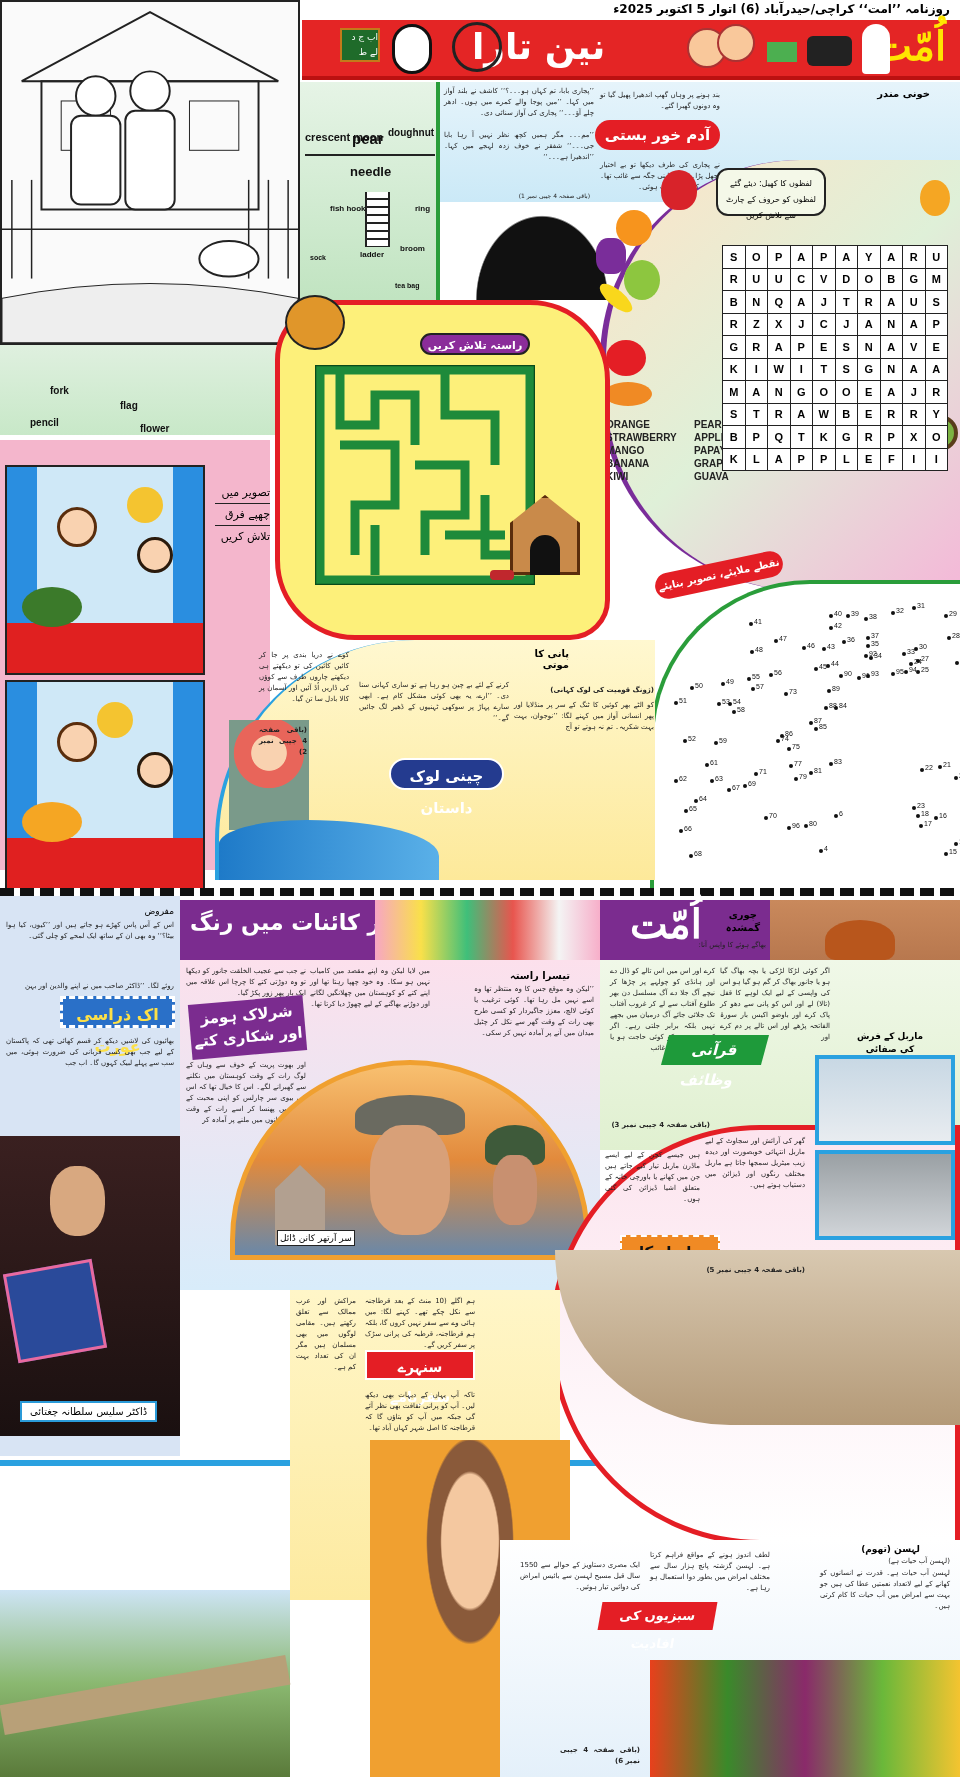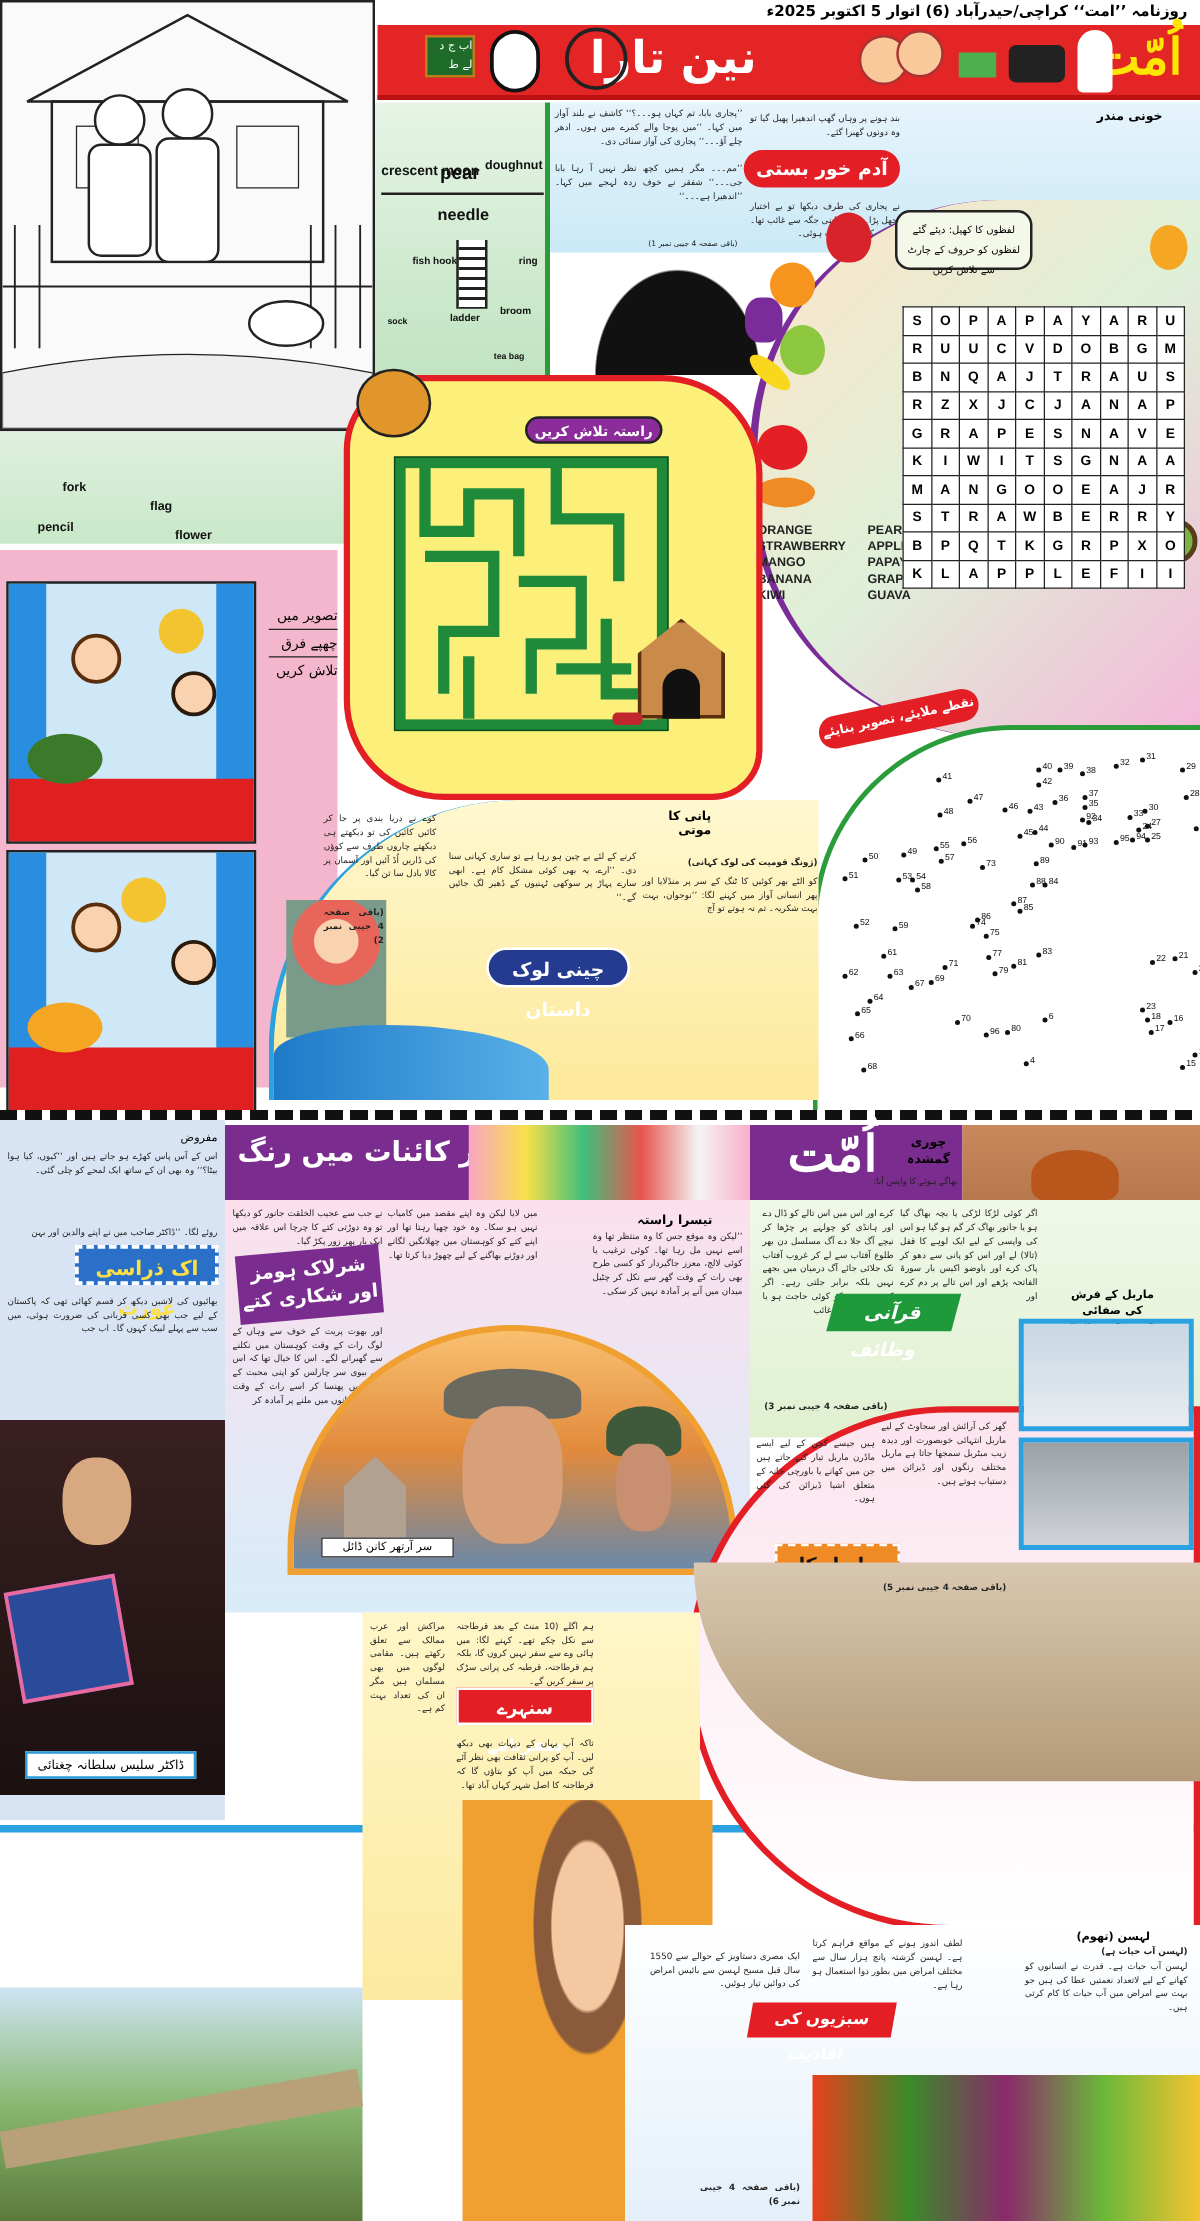--- a/index.html
+++ b/index.html
@@ -522,21 +522,21 @@
   <div class="abs txt" style="left:130px;top:6px;width:120px">میں لایا لیکن وہ اپنے مقصد میں کامیاب نہیں ہو سکا۔ وہ خود چھپا رہتا تھا اور اپنے کتے کو کوہستان میں چھلانگیں لگانے اور دوڑنے بھاگنے کے لیے چھوڑ دیا کرتا تھا۔</div>
   <div class="abs urdu" style="right:30px;top:10px;font-size:10px;font-weight:bold">تیسرا راستہ</div>
   <div class="abs txt" style="right:6px;top:24px;width:120px">’’لیکن وہ موقع جس کا وہ منتظر تھا وہ اسے نہیں مل رہا تھا۔ کوئی ترغیب یا کوئی لالچ، معزز جاگیردار کو کسی طرح بھی رات کے وقت گھر سے نکل کر چٹیل میدان میں آنے پر آمادہ نہیں کر سکی۔</div>
 </div>
 <div class="abs portrait">
   <div class="abs" style="left:40px;top:100px;width:50px;height:80px;background:#b2a090;clip-path:polygon(50% 0,100% 30%,100% 100%,0 100%,0 30%)"></div>
   <div class="abs" style="left:120px;top:30px;width:110px;height:40px;background:#6a6a60;border-radius:50% 50% 20% 20%"></div>
   <div class="abs" style="left:135px;top:60px;width:80px;height:110px;background:#d8a078;border-radius:40%"></div>
   <div class="abs" style="left:250px;top:60px;width:60px;height:40px;background:#3e5a3a;border-radius:50% 50% 20% 20%"></div>
   <div class="abs" style="left:258px;top:90px;width:44px;height:70px;background:#c89070;border-radius:40%"></div>
-  <div class="abs urdu" style="left:22px;top:165px;background:#fff;font-size:9px;padding:2px 16px;border:1px solid #222">سر آرتھر کانن ڈائل</div>
+  <div class="abs urdu" style="left:42px;top:165px;background:#fff;font-size:9px;padding:2px 2px;border:1px solid #222">سر آرتھر کانن ڈائل</div>
 </div>
 
 <div class="abs women">
   <div class="abs urdu" style="right:6px;top:10px;font-size:9px;font-weight:normal">مفروض</div>
   <div class="abs txt" style="left:6px;top:24px;width:168px">اس کے آس پاس کھڑے ہو جاتے ہیں اور ’’کیوں، کیا ہوا بیٹا؟‘‘ وہ بھی ان کے ساتھ ایک لمحے کو چلی گئی۔</div>
   <div class="abs txt" style="left:6px;top:85px;width:168px">روئے لگا۔ ’’ڈاکٹر صاحب میں نے اپنے والدین اور بہن</div>
   <div class="abs urdu" style="left:60px;top:100px;width:115px;height:32px;background:#2a70c8;color:#fde047;font-size:16px;font-weight:bold;text-align:center;line-height:32px;border:3px dashed #fff">اک ذراسی عورت</div>
   <div class="abs txt" style="left:6px;top:140px;width:168px">بھائیوں کی لاشیں دیکھ کر قسم کھائی تھی کہ پاکستان کے لیے جب بھی کسی قربانی کی ضرورت ہوئی، میں سب سے پہلے لبیک کہوں گا۔ اب جب</div>
   <div class="abs" style="left:0;top:240px;width:180px;height:300px;background:linear-gradient(#3a2020,#1a1010)">
     <div class="abs" style="left:50px;top:30px;width:55px;height:70px;background:#d8a880;border-radius:45%"></div>
@@ -561,21 +561,21 @@
 <div class="abs travel">
   <div class="abs txt" style="left:6px;top:6px;width:60px">مراکش اور عرب ممالک سے تعلق رکھتے ہیں۔ مقامی لوگوں میں بھی مسلمان ہیں مگر ان کی تعداد بہت کم ہے۔</div>
   <div class="abs txt" style="left:75px;top:6px;width:110px">ہم اگلے (10 منٹ کے بعد قرطاجنہ سے نکل چکے تھے۔ کہنے لگا: میں ہائی وے سے سفر نہیں کروں گا، بلکہ ہم قرطاجنہ، قرطبہ کی پرانی سڑک پر سفر کریں گے۔</div>
   <div class="abs urdu" style="left:75px;top:60px;width:110px;height:30px;background:#e41e25;color:#fff;font-size:14px;font-weight:bold;text-align:center;line-height:30px;border:2px solid #fff">سنہرے سفرنامے</div>
   <div class="abs txt" style="left:75px;top:100px;width:110px">تاکہ آپ یہاں کے دیہات بھی دیکھ لیں۔ آپ کو پرانی ثقافت بھی نظر آئے گی جبکہ میں آپ کو بتاؤں گا کہ قرطاجنہ کا اصل شہر کہاں آباد تھا۔</div>
 </div>
 <div class="abs" style="top:1440px;left:370px;width:200px;height:337px;background:radial-gradient(ellipse at 50% 30%,#f4c8a0 20%,#8a5a3a 21% 30%,#f0a030 31%)"></div>
 
 <div class="abs veg">
   <div class="abs urdu" style="right:40px;top:4px;font-size:9px;font-weight:bold">لہسن (تھوم)</div>
-  <div class="abs txt" style="right:10px;top:16px;width:130px;font-weight:bold">(لہسن آب حیات ہے)</div>
+  <div class="abs txt" style="right:10px;top:16px;width:130px;font-weight:normal">(لہسن آب حیات ہے)</div>
   <div class="abs txt" style="right:10px;top:28px;width:130px">لہسن آب حیات ہے۔ قدرت نے انسانوں کو کھانے کے لیے لاتعداد نعمتیں عطا کی ہیں جو بہت سے امراض میں آب حیات کا کام کرتی ہیں۔</div>
   <div class="abs txt" style="left:150px;top:10px;width:120px">لطف اندوز ہونے کے مواقع فراہم کرتا ہے۔ لہسن گزشتہ پانچ ہزار سال سے مختلف امراض میں بطور دوا استعمال ہو رہا ہے۔</div>
   <div class="abs txt" style="left:20px;top:20px;width:120px">ایک مصری دستاویز کے حوالے سے 1550 سال قبل مسیح لہسن سے بائیس امراض کی دوائیں تیار ہوئیں۔</div>
   <div class="abs urdu" style="left:100px;top:62px;width:115px;height:28px;background:#e41e25;color:#fff;font-size:13px;font-weight:bold;text-align:center;line-height:28px;transform:skewX(-10deg)">سبزیوں کی افادیت</div>
   <div class="abs" style="left:150px;top:120px;width:310px;height:117px;background:linear-gradient(90deg,#e8401c,#3a8a2a,#8a2a6a,#6ab83a,#f4c430)"></div>
   <div class="abs txt" style="left:60px;top:205px;width:80px;font-weight:bold">(باقی صفحہ 4 جیبی نمبر 6)</div>
 </div>
 
 <div class="abs wall">
   <div class="abs" style="left:0;top:90px;width:290px;height:30px;background:#b8a078;transform:rotate(-10deg)"></div>

